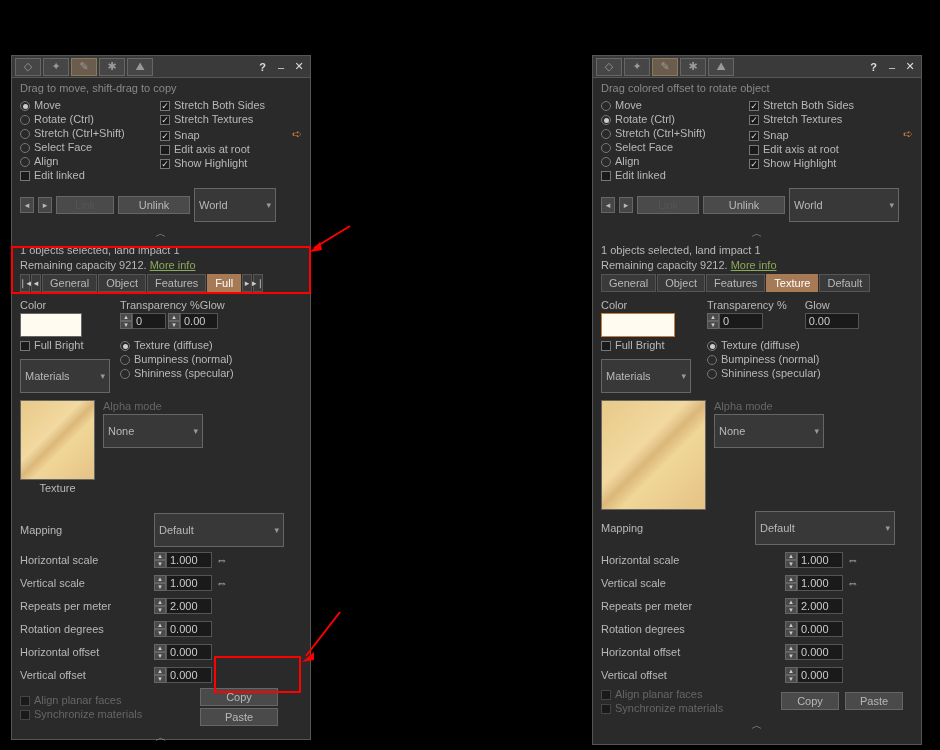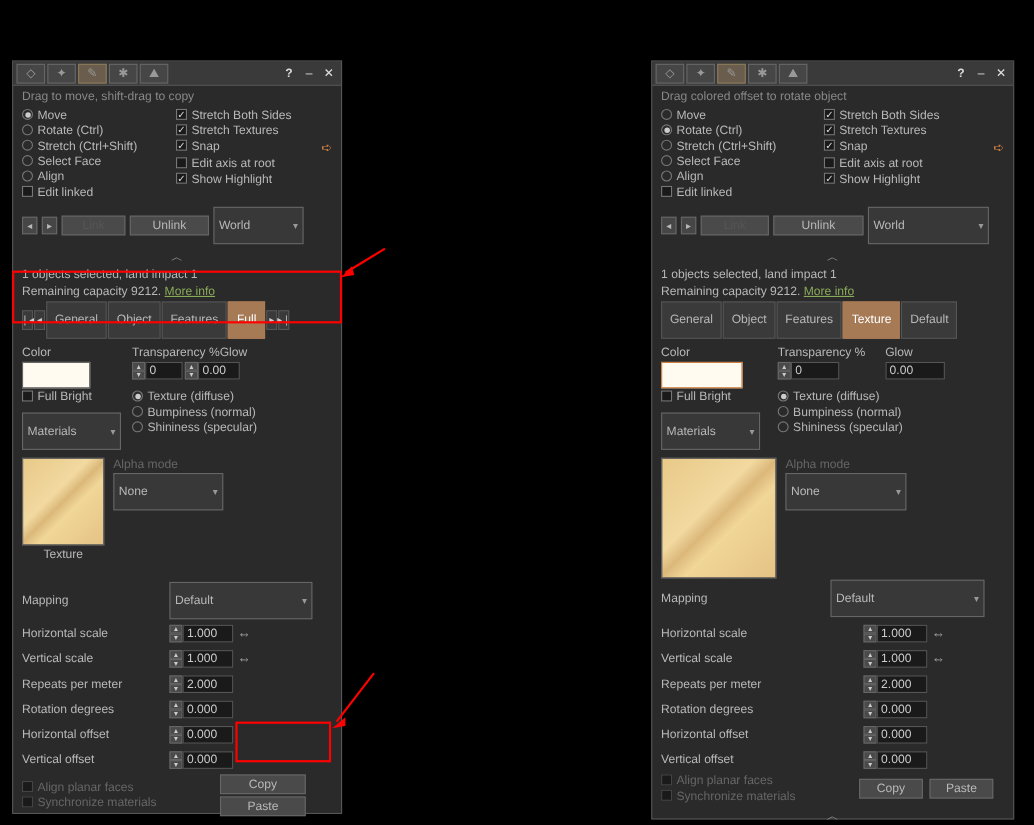--- a/index.html
+++ b/index.html
@@ -8,35 +8,35 @@
 .titlebar{height:22px;background:#3a3a3a;display:flex;align-items:center;padding:2px;border-bottom:1px solid #555}
 .tool-btn{width:26px;height:18px;background:#464646;border:1px solid #666;margin:0 1px;display:flex;align-items:center;justify-content:center;color:#999}
 .tool-btn.active{background:#6a5d4d;border-color:#8a7a5a}
 .spacer{flex:1}
 .help{color:#ddd;font-weight:bold;margin-right:6px;cursor:pointer}
 .winctl{width:14px;height:14px;color:#ddd;display:flex;align-items:center;justify-content:center;margin:0 2px;cursor:pointer}
 .body{padding:4px 8px;display:flex;flex-direction:column;gap:3px;flex:1}
 .hint{color:#888;font-size:11px;margin-bottom:2px}
 .row{display:flex;gap:10px}
 .col{display:flex;flex-direction:column;gap:2px}
-.radio,.check{display:flex;align-items:flex-start;gap:4px;cursor:pointer}
+.radio,.check{display:flex;align-items:flex-end;gap:4px;cursor:pointer}
 .radio-btn{width:10px;height:10px;border:1px solid #777;border-radius:50%;display:flex;align-items:center;justify-content:center}
 .radio-btn.sel::after{content:"";width:5px;height:5px;background:#ccc;border-radius:50%}
 .check-box{width:10px;height:10px;border:1px solid #777;background:#1a1a1a;display:flex;align-items:center;justify-content:center;font-size:9px;color:#ddd}
 .check-box.sel::after{content:"✓"}
 .arrow-r{color:#c97d3e;font-size:12px;margin-left:auto}
 .linkbar{display:flex;gap:4px;align-items:center;margin-top:4px}
 .nav{width:14px;height:16px;background:#464646;border:1px solid #666;display:flex;align-items:center;justify-content:center;font-size:9px}
 .btn{height:18px;background:#4a4a4a;border:1px solid #666;padding:0 8px;display:flex;align-items:center;justify-content:center;cursor:pointer}
 .ddl{background:#383838;border:1px solid #666;height:34px;padding:0 4px;display:flex;align-items:center;gap:6px}
 .ddl::after{content:"▾";margin-left:auto;font-size:9px;color:#999}
 .more{color:#8aaa5a;text-decoration:underline}
 .tabs{display:flex;gap:1px;align-items:center}
 .tabnav{width:10px;height:18px;background:#3a3a3a;border:1px solid #555;display:flex;align-items:center;justify-content:center;font-size:9px;color:#ccc}
-.tab{height:34px;padding:0 7px;background:#3a3a3a;border:1px solid #555;display:flex;align-items:center;cursor:pointer}
+.tab{height:18px;padding:0 7px;background:#3a3a3a;border:1px solid #555;display:flex;align-items:center;cursor:pointer}
 .tab.active{background:#a57a55;border-color:#aa7a55;color:#fff}
 .swatch{width:62px;height:24px;background:#fffbf0;border:1px solid #666}
 .swatch.big{width:75px;height:80px;background:linear-gradient(135deg,#e8c988 0%,#f2d9a0 40%,#dbb87a 50%,#f0d698 60%,#e5c385 100%)}
 .swatch.huge{width:105px;height:110px;background:linear-gradient(135deg,#e8c988 0%,#f2d9a0 40%,#dbb87a 50%,#f0d698 60%,#e5c385 100%)}
 .spin{display:flex;align-items:center}
 .spin-btns{display:flex;flex-direction:column}
 .spin-b{width:12px;height:8px;background:#4a4a4a;border:1px solid #666;font-size:7px;display:flex;align-items:center;justify-content:center;color:#ccc}
 .spin input,.numfield{background:#1a1a1a;border:1px solid #555;color:#ccc;height:16px;padding:0 3px;width:46px}
 .field-row{display:flex;align-items:center;gap:4px;height:20px}
 .field-row .label{flex:0 0 130px}

